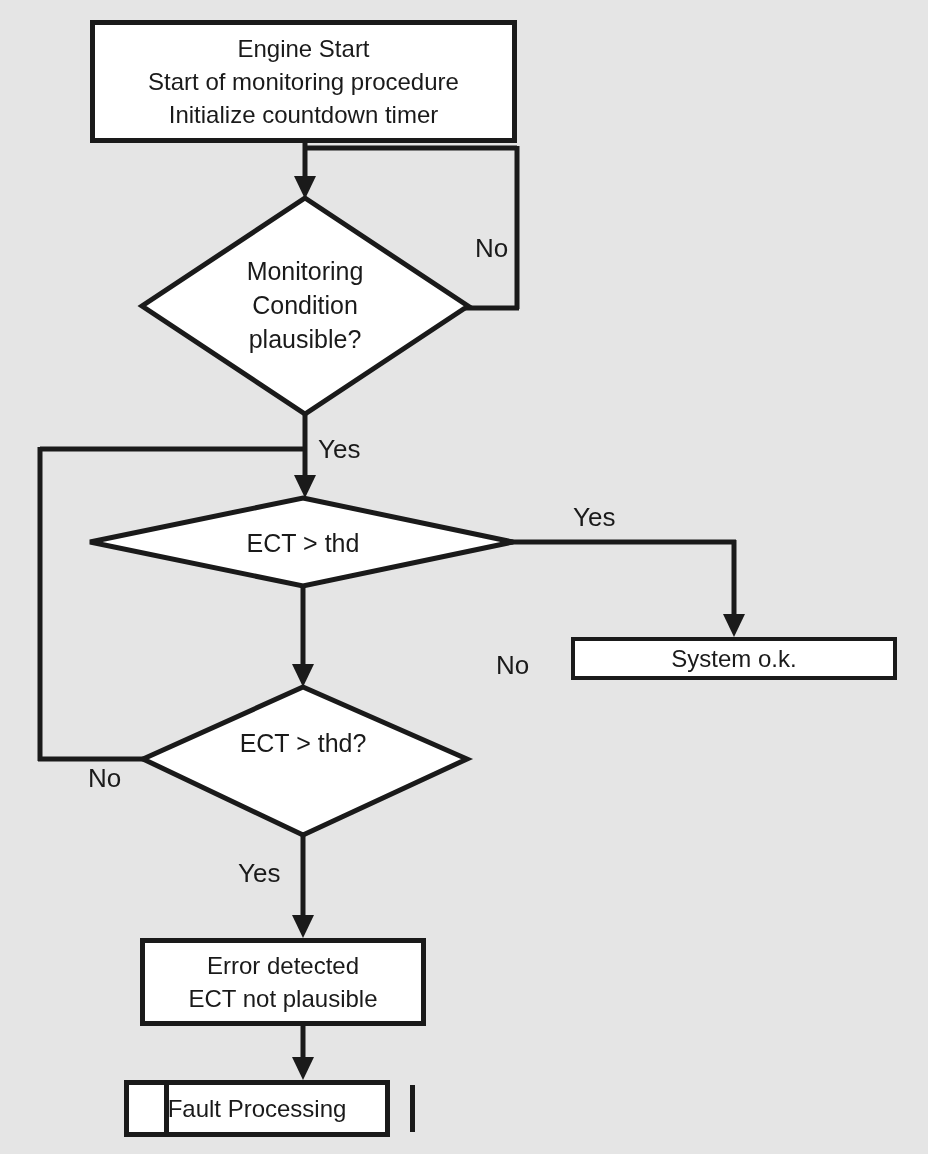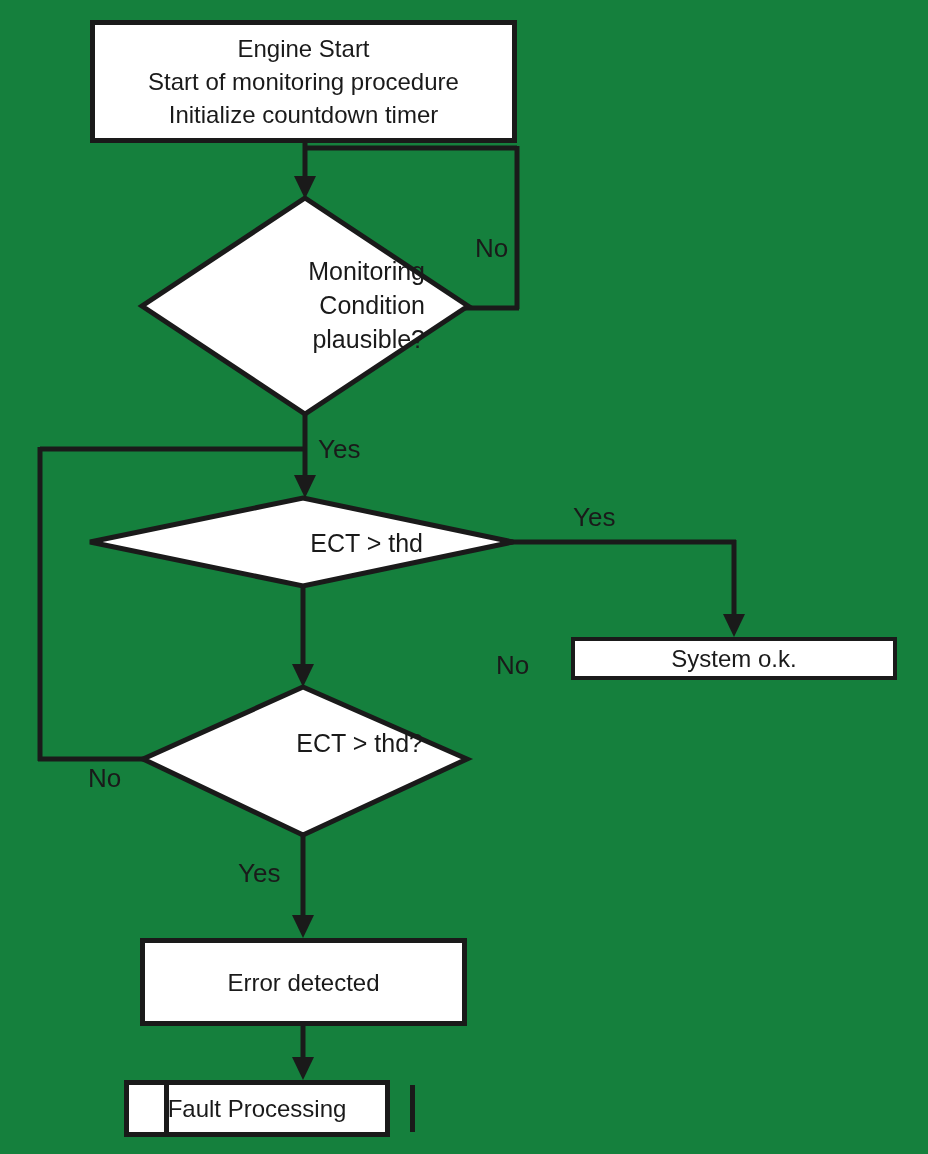--- a/index.html
+++ b/index.html
@@ -4,21 +4,21 @@
 <style>
   html, body {
     margin: 0;
     padding: 0;
     background: #ffffff;
   }
   .stage {
     position: relative;
     width: 928px;
     height: 1154px;
-    background: #15803d;
+    background: #e5e5e5;
     font-family: "Liberation Sans", sans-serif;
     color: #1a1a1a;
     overflow: hidden;
   }
   .connectors {
     position: absolute;
     left: 0;
     top: 0;
   }
   .node {
@@ -32,21 +32,21 @@
     align-items: center;
     text-align: center;
   }
   .node .line {
     font-size: 24px;
     line-height: 33px;
     white-space: nowrap;
   }
   .diamond-text {
     position: absolute;
-    text-align: right;
+    text-align: center;
     font-size: 25px;
     line-height: 34px;
     white-space: nowrap;
   }
   .edge-label {
     position: absolute;
     font-size: 26px;
     line-height: 26px;
     white-space: nowrap;
   }
@@ -119,22 +119,23 @@
   <div class="diamond-text" style="left:183px; top:526px; width:240px;">ECT &gt; thd</div>
 
   <div class="diamond-text" style="left:183px; top:726px; width:240px;">
     <div>ECT &gt; thd?</div>
   </div>
 
   <div class="node" style="left:571px; top:637px; width:326px; height:43px; border-width:4px;">
     <div class="line">System o.k.</div>
   </div>
 
-  <div class="node" style="left:140px; top:938px; width:327px; height:88px;">
+  <div class="node" style="left:140px; top:938px; width:286px; height:88px;">
     <div class="line">Error detected</div>
+    <div class="line">ECT not plausible</div>
   </div>
 
   <div class="node" style="left:124px; top:1080px; width:266px; height:57px;">
     <div class="pp-bar" style="left:35px;"></div>
     <div class="pp-bar" style="left:281px;"></div>
     <div class="line">Fault Processing</div>
   </div>
 
   <div class="edge-label" style="left:475px; top:235px;">No</div>
   <div class="edge-label" style="left:318px; top:436px;">Yes</div>

